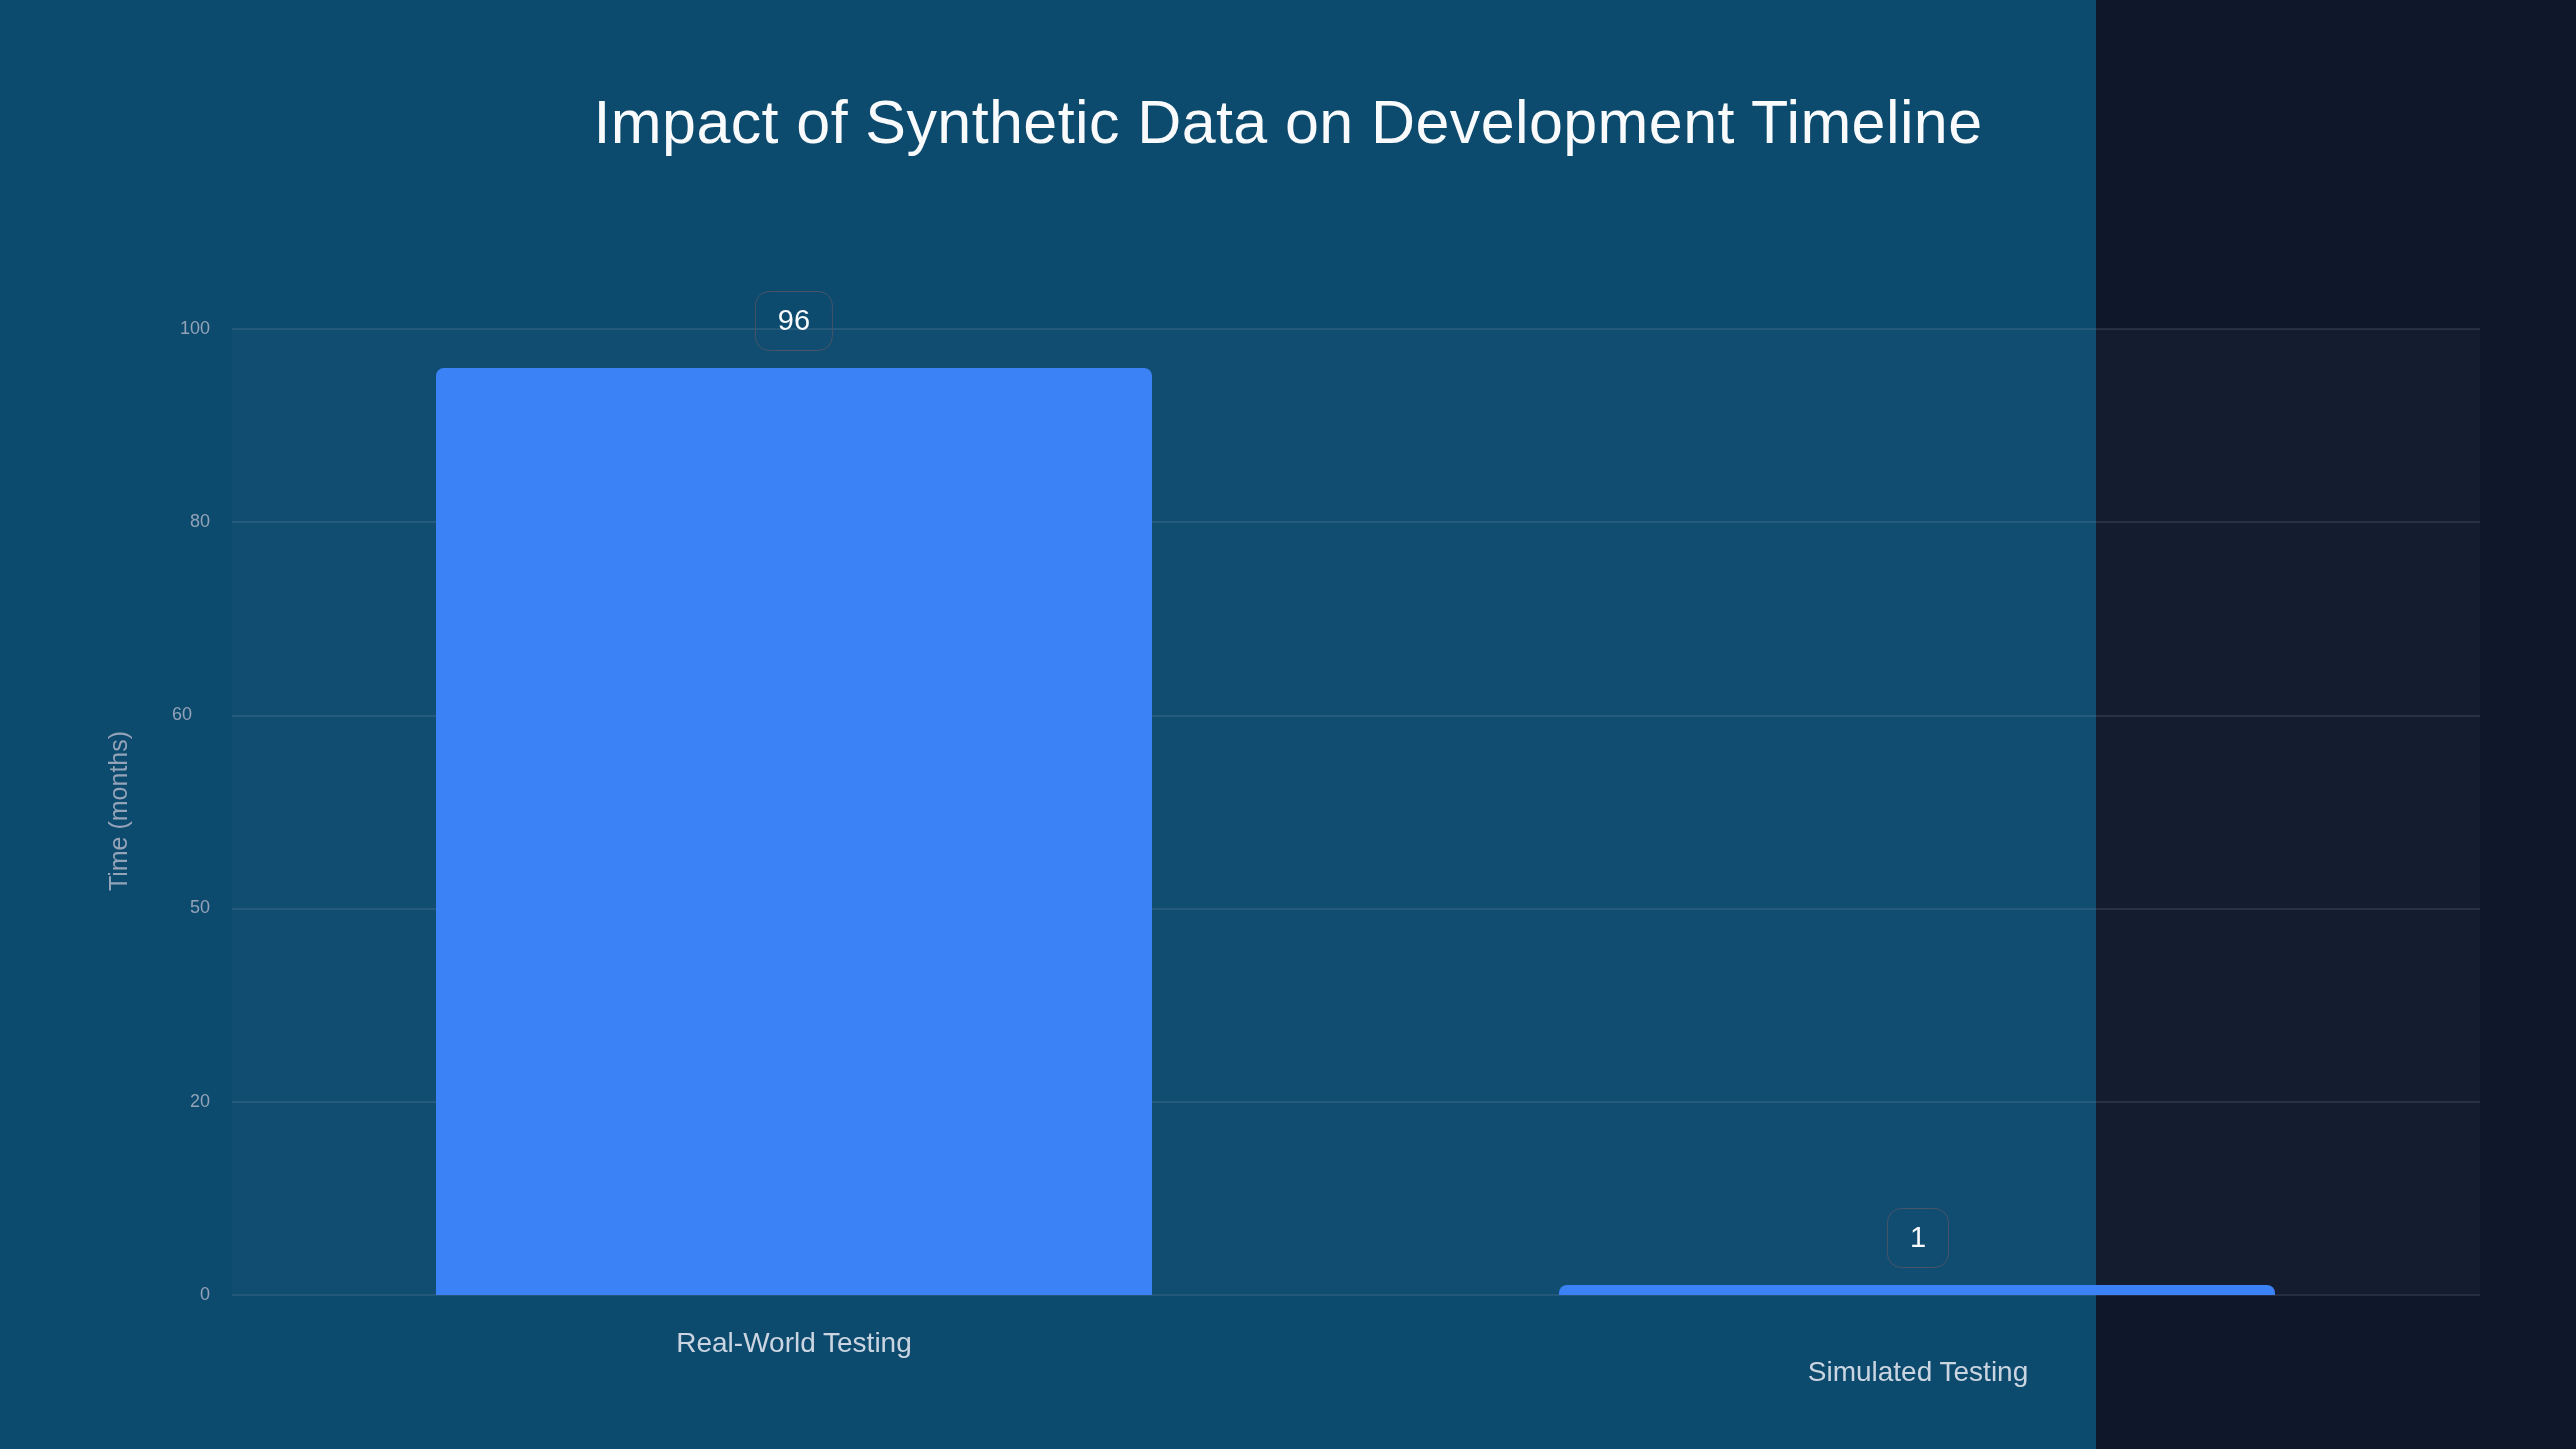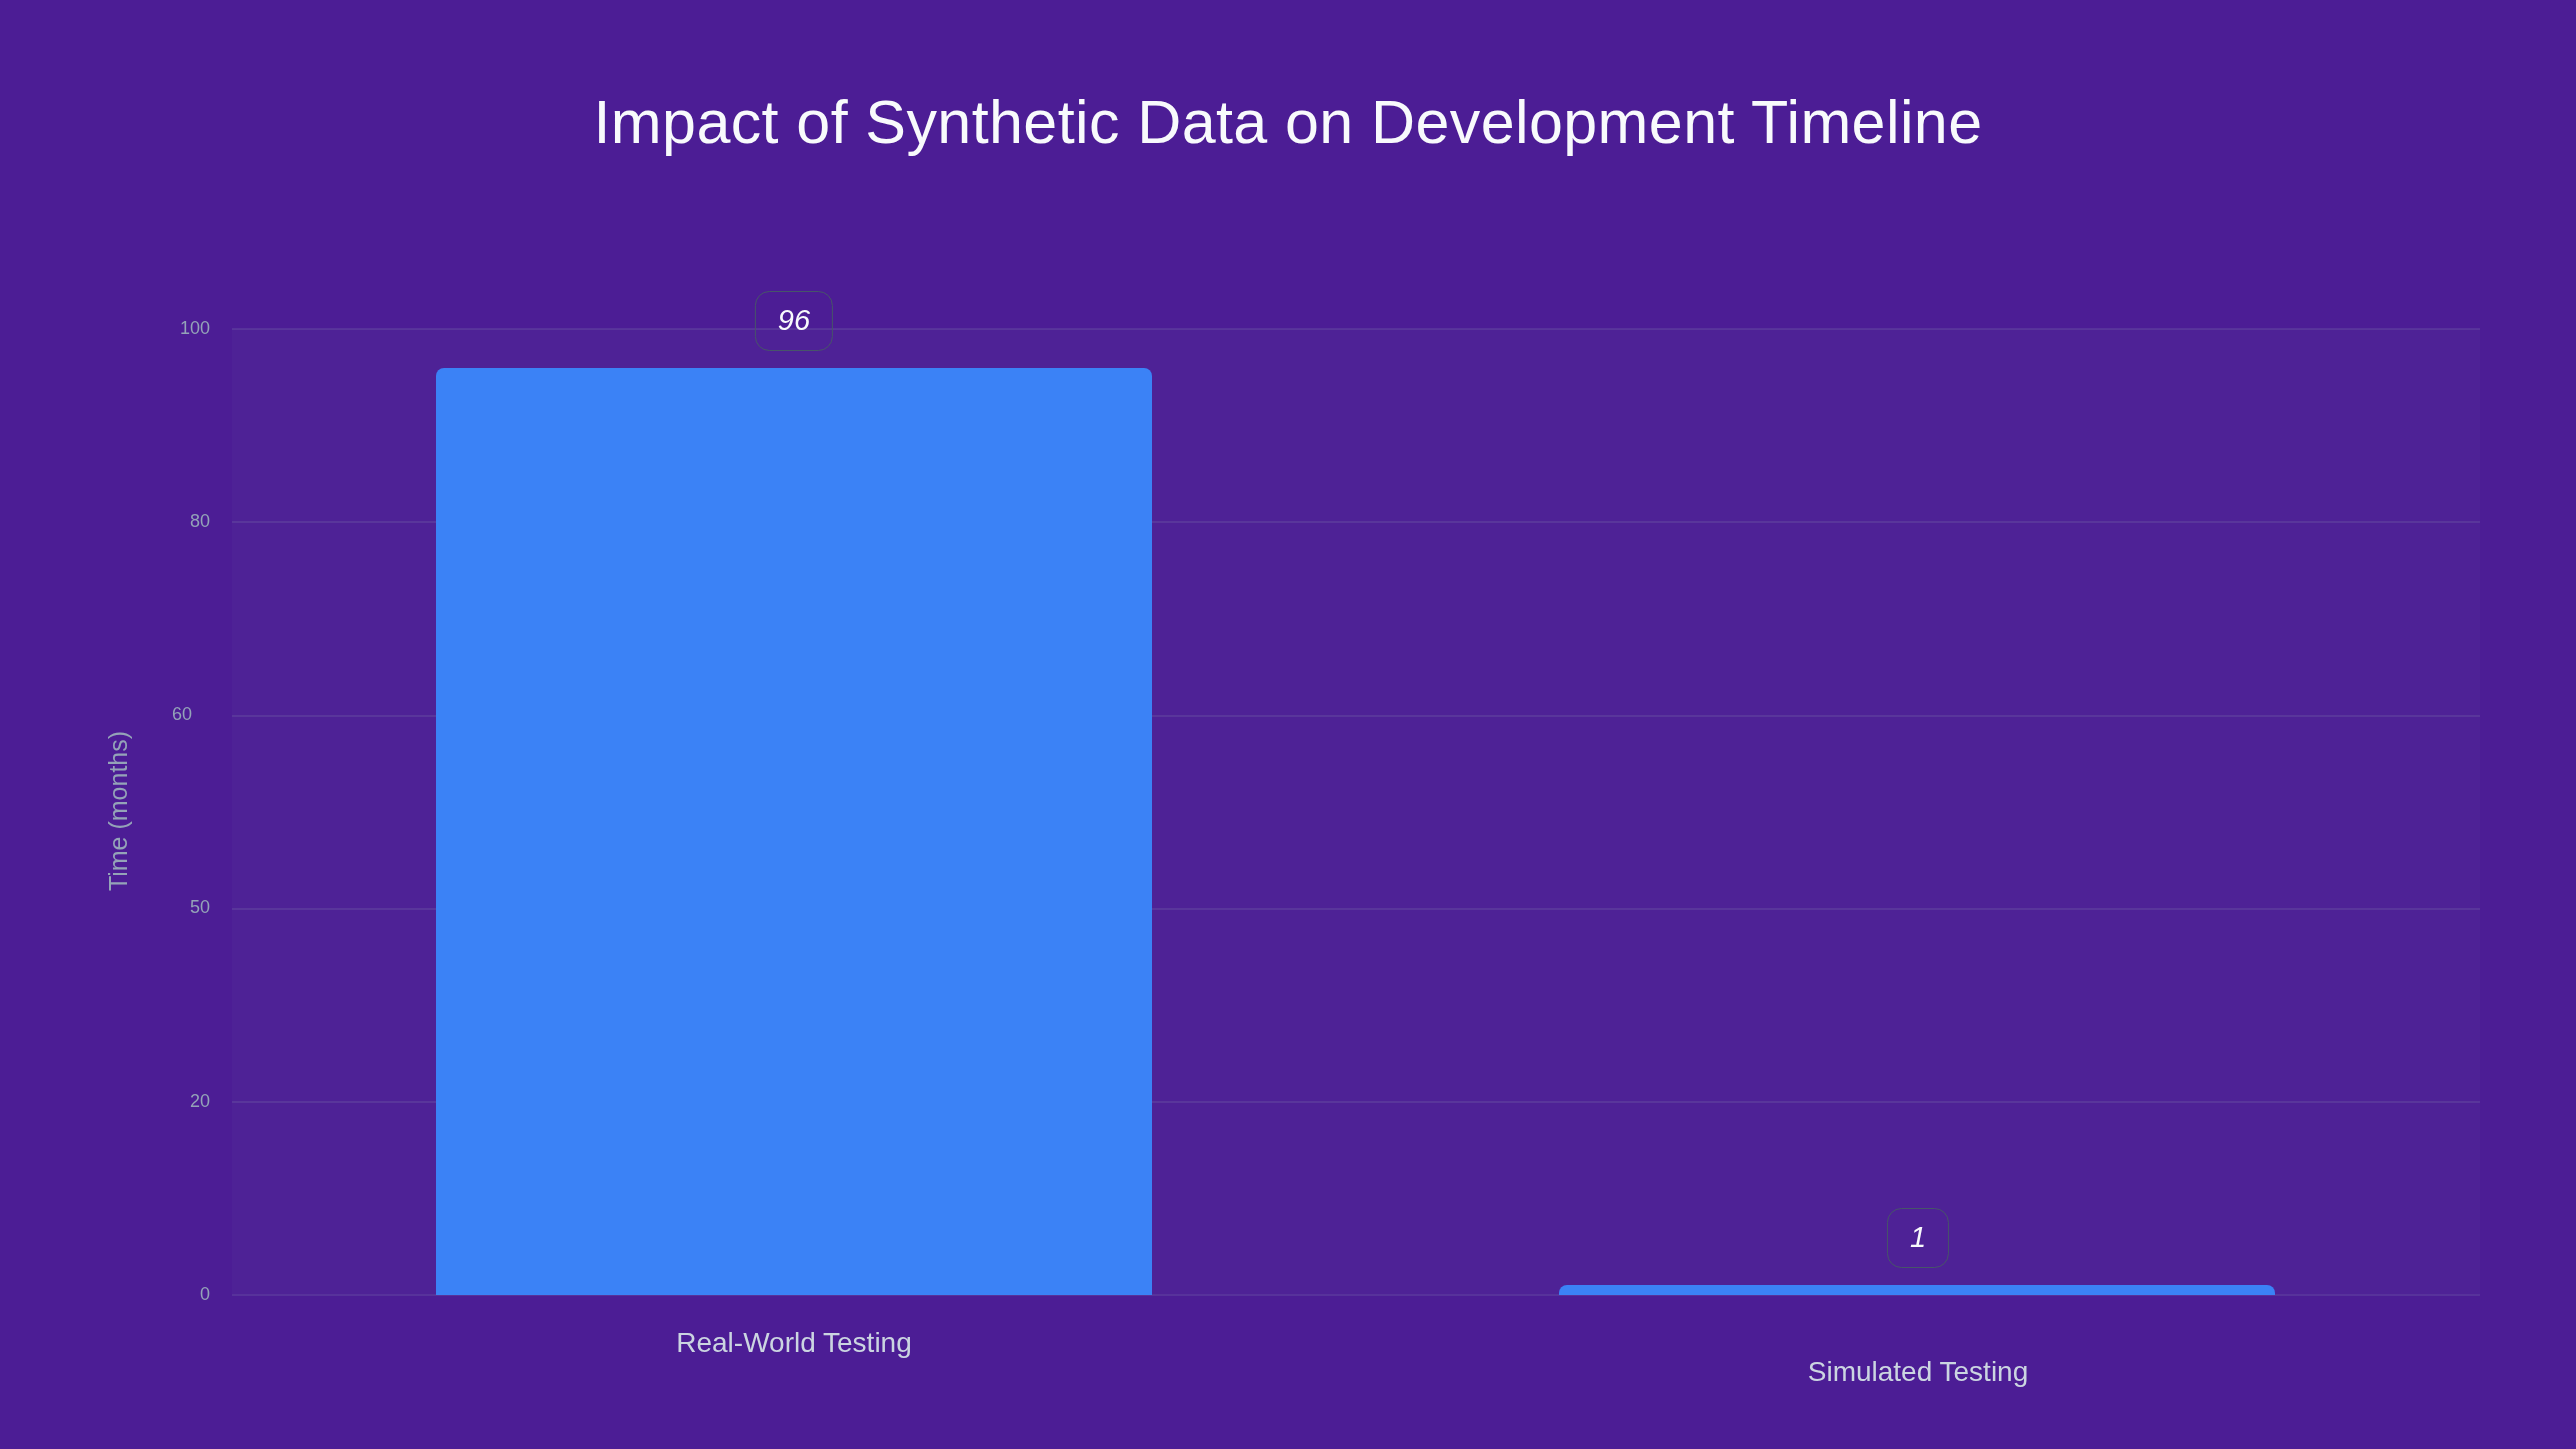--- a/index.html
+++ b/index.html
@@ -2,21 +2,21 @@
 <html style="font-size:13px"><head>
 <meta charset="utf-8">
 <style>
   html, body {
     margin: 0; padding: 0;
     width: 2576px; height: 1449px;
     overflow: hidden;
     background: #0f172a;
     font-family: "Liberation Sans", "DejaVu Sans", sans-serif;
   }
-  .page { position: relative; width: 2576px; height: 1449px; background: #4c1d95; }
+  .page { position: relative; width: 2096px; height: 1449px; background: #0c4a6e; }
   .chart-title {
     position: absolute; left: 0; top: 87px; width: 2576px;
     text-align: center; font-size: 61px; font-weight: 400;
     color: #f8fafc; letter-spacing: 0.4px; margin: 0;
   }
   .chart-subtitle {
     position: absolute; left: 0; top: 242px; width: 2576px;
     text-align: center; font-size: 32px; font-weight: 400; color: #94a3b8;
   }
   .plot-bg {
@@ -44,21 +44,20 @@
     position: absolute;
     transform: translateX(-50%);
     box-sizing: border-box;
     height: 60px; line-height: 56px;
     padding: 0 22px;
     border: 1.6px solid #475569;
     border-radius: 14.5px;
     font-size: 29px; color: #f8fafc;
     text-align: center;
     background: transparent;
-    font-style: italic;
   }
   .x-tick-label {
     position: absolute;
     transform: translateX(-50%);
     font-size: 28px; color: #cbd5e1; white-space: nowrap;
   }
 </style>
 </head>
 <body>
 

